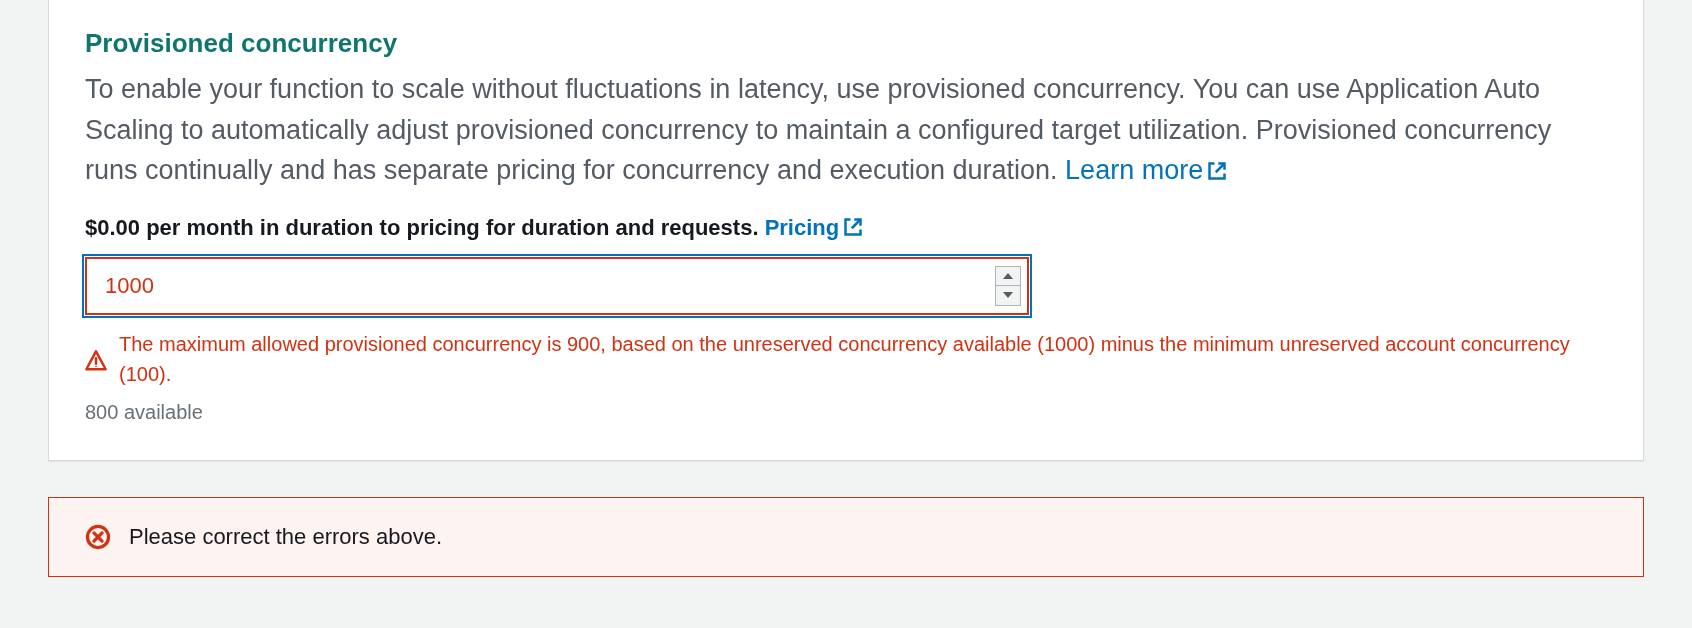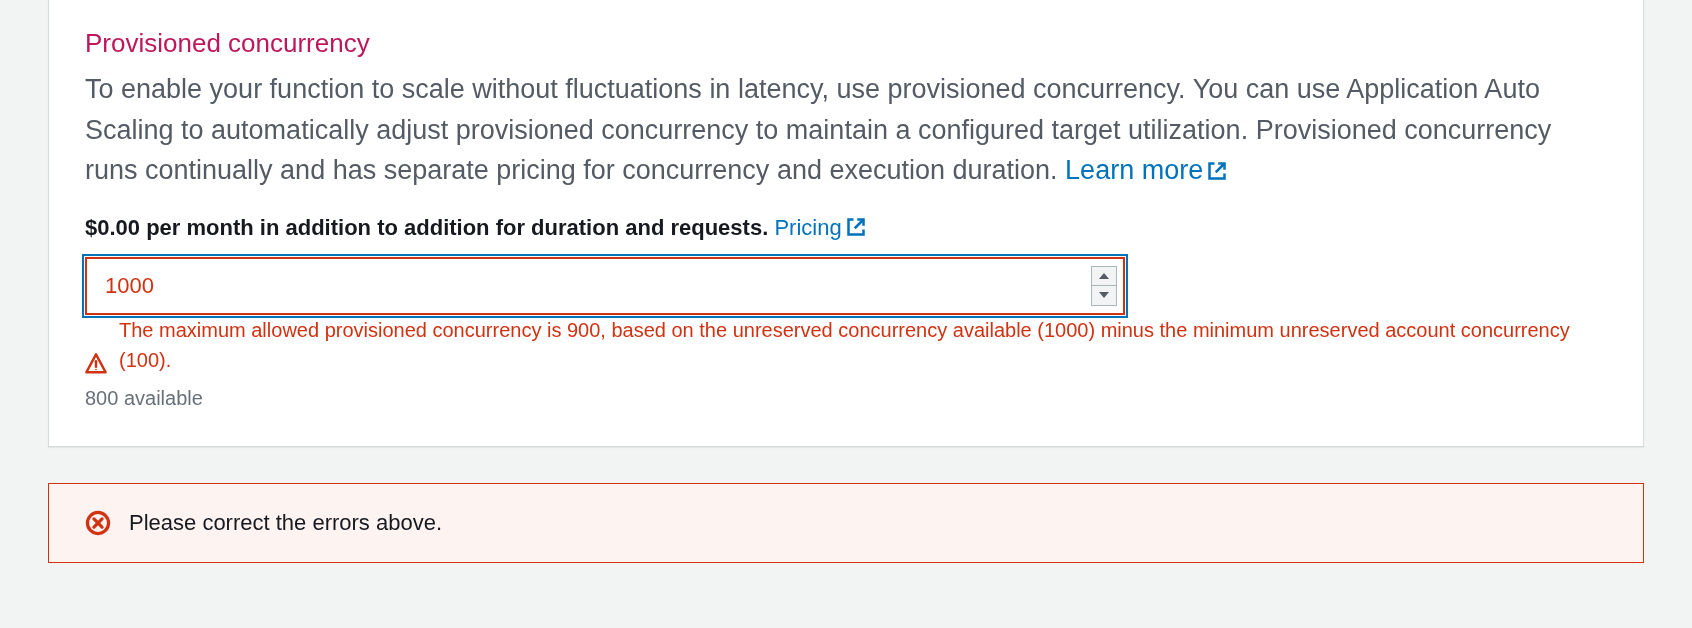--- a/index.html
+++ b/index.html
@@ -17,22 +17,22 @@
     .card {
       background: #ffffff;
       border: 1px solid #d5dbdb;
       border-top: none;
       margin: 0 48px;
       padding: 28px 36px 36px 36px;
       box-shadow: 0 1px 1px rgba(0,0,0,0.05);
     }
     .section-title {
       font-size: 26px;
-      font-weight: 400;
-      color: #be185d;
+      font-weight: 700;
+      color: #0f766e;
       margin-bottom: 10px;
     }
     .description {
       font-size: 27px;
       line-height: 1.5;
       color: #545b64;
       margin-bottom: 24px;
     }
     .link {
       color: #0073bb;
@@ -47,25 +47,26 @@
       vertical-align: -2px;
       margin-left: 4px;
     }
     .pricing-line {
       font-size: 22px;
       font-weight: 700;
       color: #16191f;
       margin-bottom: 16px;
     }
     .pricing-line .link {
-      font-weight: 400;
+      font-weight: 700;
     }
     .input-wrapper {
       position: relative;
-      width: 1040px;
+      width: 944px;
+      margin-bottom: 14px;
     }
     .number-input {
       width: 100%;
       height: 58px;
       border: 2px solid #d13212;
       outline: 2px solid #0073bb;
       outline-offset: 1px;
       padding: 0 50px 0 18px;
       font-size: 22px;
       color: #d13212;
@@ -96,21 +97,21 @@
       cursor: pointer;
       font-size: 10px;
       color: #545b64;
       line-height: 1;
     }
     .stepper-btn:first-child {
       border-bottom: 1px solid #aab7b8;
     }
     .error-message {
       display: flex;
-      align-items: flex-end;
+      align-items: center;
       gap: 12px;
       color: #d13212;
       font-size: 20px;
       line-height: 1.5;
       margin-bottom: 12px;
     }
     .error-message-text {
       flex: 1;
     }
     .warning-icon {
@@ -148,21 +149,21 @@
 <div class="card">
   <h2 class="section-title">Provisioned concurrency</h2>
   <p class="description">
     <span>To enable your function to scale without fluctuations in latency, use provisioned concurrency. You can use Application Auto Scaling to automatically adjust provisioned concurrency to maintain a configured target utilization. Provisioned concurrency runs continually and has separate pricing for concurrency and execution duration. </span><a class="link"><span>Learn more</span><svg class="external-icon" viewBox="0 0 16 16" fill="none" stroke="#0073bb" stroke-width="2">
           <path d="M6 2H2v12h12v-4"></path>
           <path d="M9 2h5v5"></path>
           <path d="M14 2L7 9"></path>
         </svg></a>
   </p>
   <p class="pricing-line">
-    <span>$0.00 per month in addition to addition for duration and requests. </span><a class="link"><span>Pricing</span><svg class="external-icon" viewBox="0 0 16 16" fill="none" stroke="#0073bb" stroke-width="2">
+    <span>$0.00 per month in duration to pricing for duration and requests. </span><a class="link"><span>Pricing</span><svg class="external-icon" viewBox="0 0 16 16" fill="none" stroke="#0073bb" stroke-width="2">
           <path d="M6 2H2v12h12v-4"></path>
           <path d="M9 2h5v5"></path>
           <path d="M14 2L7 9"></path>
         </svg></a>
   </p>
   <div class="input-wrapper">
     <input type="text" class="number-input" value="1000" style="">
     <div class="stepper">
       <div class="stepper-btn">
         <svg width="10" height="6" viewBox="0 0 10 6">

